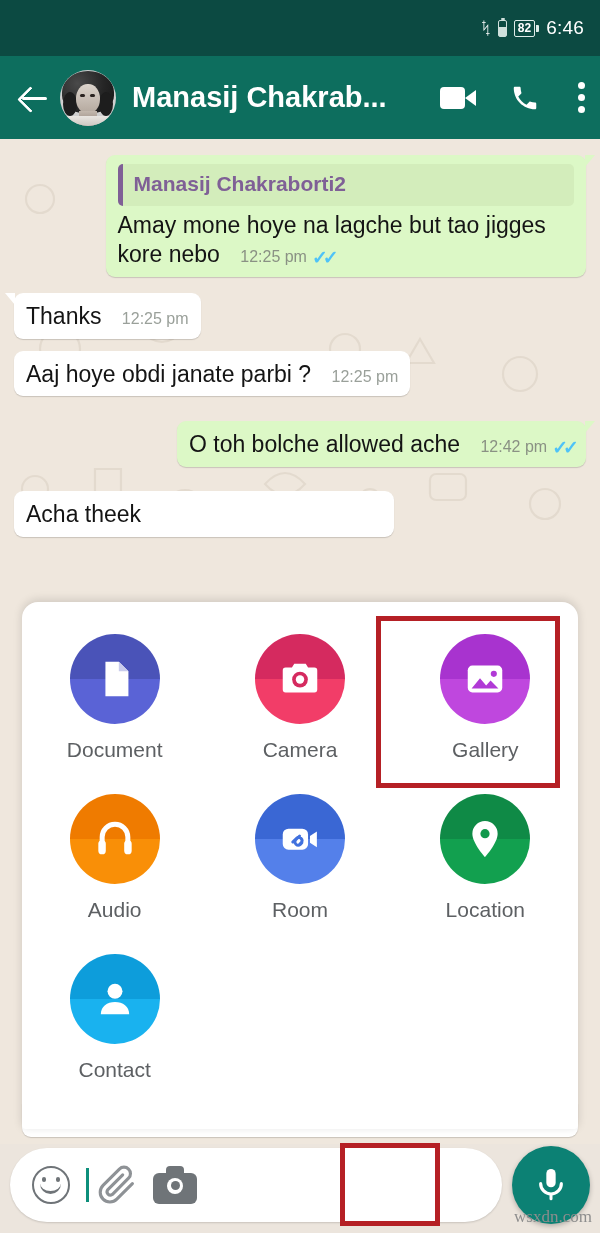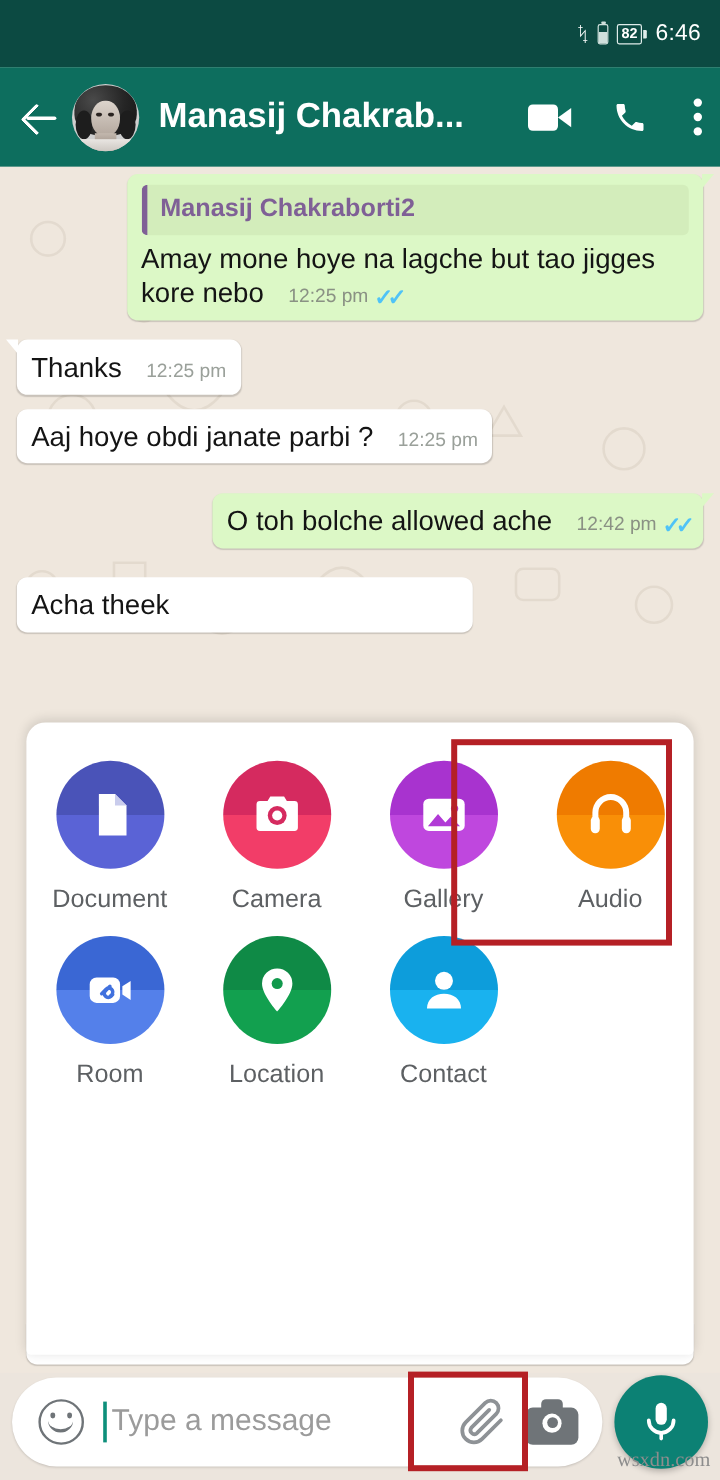--- a/index.html
+++ b/index.html
@@ -141,21 +141,21 @@
   .ticks { color: #4fc3f7; font-size: 19px; line-height: 1; letter-spacing: -5px; font-weight: bold; }
   .bubble .body-inline { display: inline; }
 
   
   .attach-panel {
     position: absolute; left: 22px; top: 602px; width: 556px; height: 527px;
     background: #ffffff; border-radius: 16px 16px 4px 4px;
     box-shadow: 0 -2px 10px rgba(0,0,0,.14);
     padding: 22px 0 0 0;
   }
-  .attach-grid { display: grid; grid-template-columns: repeat(4, 1fr); }
+  .attach-grid { display: grid; grid-template-columns: repeat(3, 1fr); row-gap: 14px; }
   .attach-cell { display: flex; flex-direction: column; align-items: center; cursor: pointer;
                  padding: 10px 0 8px 0; position: relative; }
   .circle {
     width: 90px; height: 90px; border-radius: 50%; display: flex; align-items: center;
     justify-content: center; position: relative;
   }
   .attach-label { margin-top: 14px; font-size: 21px; color: #5d6063; }
   .c-document { background: linear-gradient(180deg,#4a53b8 0%,#4a53b8 50%,#5a63d6 50%,#5a63d6 100%); }
   .c-camera   { background: linear-gradient(180deg,#d52a5f 0%,#d52a5f 50%,#f23d68 50%,#f23d68 100%); }
   .c-gallery  { background: linear-gradient(180deg,#a833cf 0%,#a833cf 50%,#bf47de 50%,#bf47de 100%); }
@@ -315,21 +315,21 @@
         <circle cx="40" cy="900" r="13"></circle>
           <rect x="105" y="875" width="34" height="26" rx="5"></rect>
         <circle cx="205" cy="905" r="17"></circle>
           <path d="M285 880 l22 26 -44 0z"></path>
         <circle cx="390" cy="895" r="11"></circle>
           <rect x="455" y="870" width="36" height="30" rx="6"></rect>
         <circle cx="555" cy="905" r="14"></circle>
       </g>
     </svg>
 
-    <div class="row out" style="margin-top:6px">
+    <div class="row out" style="margin-top:16px">
       <div class="bubble out" style="max-width:84%">
         <span class="tail"></span>
         <div class="quote">
           <div class="who">Manasij Chakraborti2</div>
         </div>
         <span class="body-inline">Amay mone hoye na lagche but tao jigges kore nebo</span>
         <span class="meta">
           <span class="time">12:25 pm</span>
           <span class="ticks">✓✓</span>
         </span>
@@ -461,21 +461,20 @@
   <div class="hl-clip"></div>
 
   <div class="composer">
     <div class="input-pill">
       <div class="emoji-ic">
         <span class="e1"></span>
           <span class="e2"></span>
           <span class="mouth"></span>
       </div>
       <div class="caret"></div>
-      <div class="placeholder">Type a message</div>
       <div class="clip-ic">
         <svg width="44" height="44" viewBox="0 0 24 24" fill="none" stroke="#8e9296" stroke-width="1.7" stroke-linecap="round" stroke-linejoin="round" aria-hidden="true">
           <path d="M20.4 11.2l-8.5 8.5a5.3 5.3 0 01-7.5-7.5l8.9-8.9a3.5 3.5 0 015 5l-8.9 8.9a1.8 1.8 0 01-2.5-2.5l8.2-8.2"></path>
         </svg>
       </div>
       <div class="cam-ic">
         <span class="cbody"></span>
           <span class="chump"></span>
         <span class="clens"></span>
           <span class="clens2"></span>

